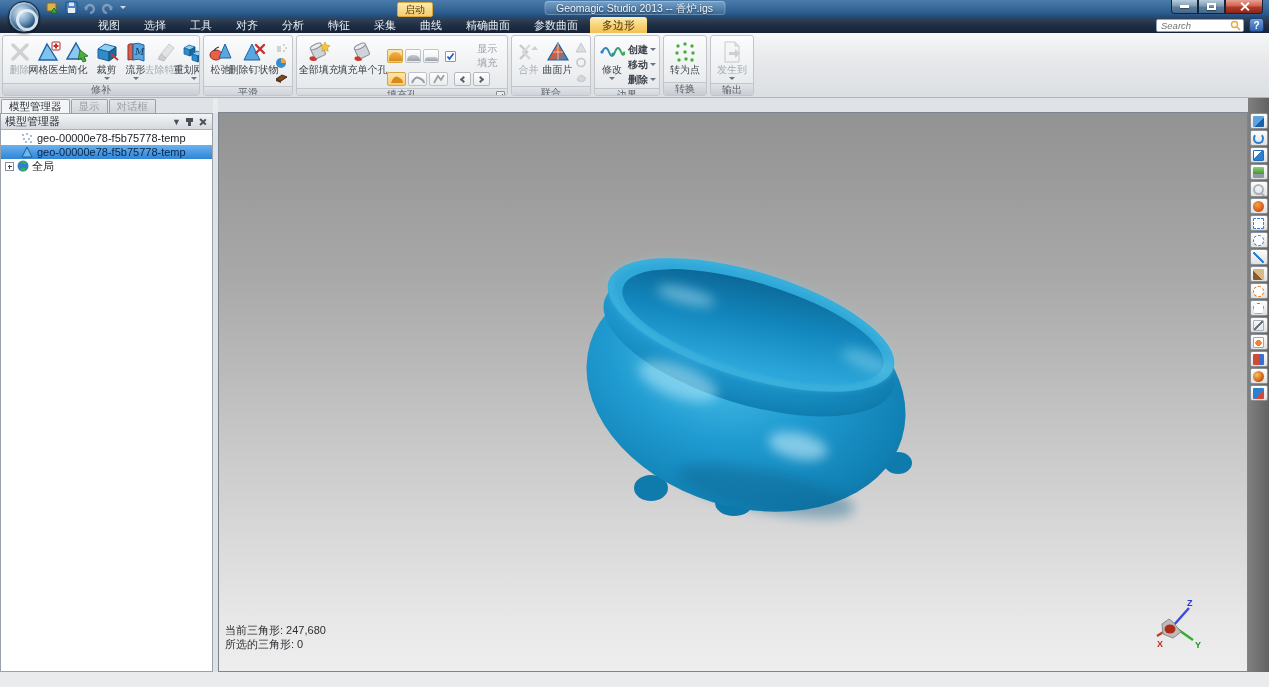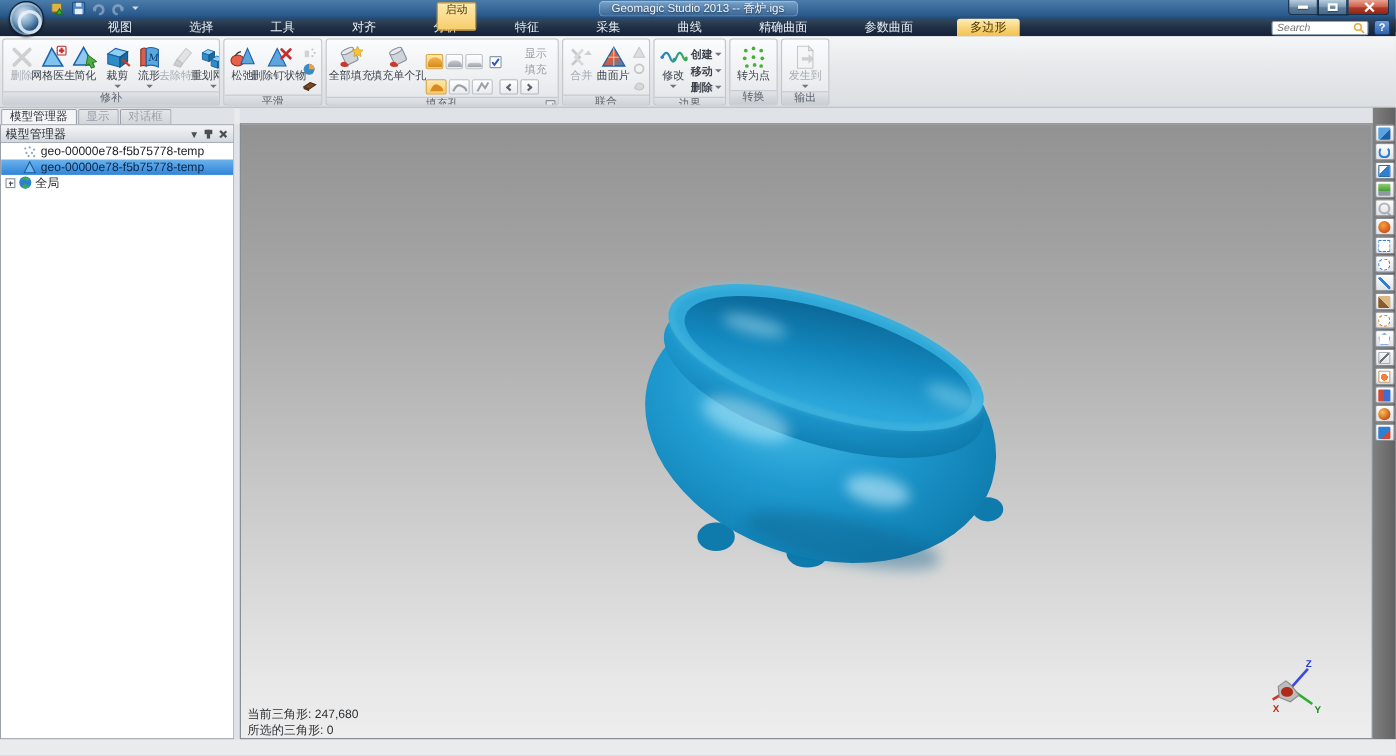--- a/index.html
+++ b/index.html
@@ -32,25 +32,25 @@
     background:linear-gradient(#e8a294,#cf6450 45%,#b03a28 55%,#8f2515); }
   .glyph-min { width:9px; height:3px; background:#fff; box-shadow:0 1px 1px rgba(0,0,0,.4); }
   .glyph-restore { width:9px; height:7px; border:2px solid #fff; box-shadow:0 1px 1px rgba(0,0,0,.4); }
   .glyph-close { position:relative; width:11px; height:11px; }
   .glyph-close::before,.glyph-close::after { content:""; position:absolute; left:5px; top:0; width:2px; height:11px; background:#fff; }
   .glyph-close::before { transform:rotate(45deg);} .glyph-close::after { transform:rotate(-45deg);}
 
   
   .menubar { position:absolute; top:17px; left:0; right:0; height:16px;
     background:linear-gradient(#33475f,#1e2e42 55%,#15223a); display:flex; align-items:stretch; }
-  .menu-tabs { display:flex; margin-left:86px;gap:28px; }
+  .menu-tabs { display:flex; margin-left:86px; }
   .menu-tab { padding:0 12px; font-size:11px; line-height:16px; color:#e9eff6; cursor:default; white-space:nowrap; }
   .menu-tab.active { background:linear-gradient(#fdeeb7,#f7d276 55%,#f2c250); color:#4a3408;
     border-radius:3px 3px 0 0; font-weight:normal;text-align:right; }
-  .launch-badge { position:absolute; left:397px; top:2px; height:26px; line-height:13px; padding:0 7px;
+  .launch-badge { position:absolute; left:397px; top:2px; height:15px; line-height:13px; padding:0 7px;
     background:linear-gradient(#fdeab0,#f6cd6a); border:1px solid #d9a73e; border-radius:2px;
     font-size:10px; color:#4a3408; z-index:80; }
   .search-wrap { position:absolute; right:25px; top:1.5px; width:88px; height:13px; background:#fff;
     border:1px solid #8ea4b8; border-radius:2px; display:flex; align-items:center; }
   .search-wrap input { flex:1; border:none; outline:none; font-size:9.5px; font-style:italic; color:#8a8f96;
     padding:0 2px 0 4px; min-width:0; background:transparent; font-family:inherit; }
   .help-btn { position:absolute; right:5px; top:1px; width:15px; height:14px; border-radius:3px;
     background:linear-gradient(#6f9fd8,#2d62b0); border:1px solid #1c3e72; color:#fff; font-size:10px;
     font-weight:bold; text-align:center; line-height:13px; }
 
@@ -125,21 +125,21 @@
   .splitter { position:absolute; left:213px; top:113px; width:5px; bottom:15px; background:#dfe2e6; }
   .vtabs { position:absolute; left:218px; top:98px; right:21px; height:14px; background:#dfe2e6;
     display:flex; gap:2px; padding:1px 0 0 3px; }
   .vtab { font-size:10.5px; line-height:12px; padding:0 9px; border:1px solid #8a9098; border-bottom:none;
     border-radius:3px 3px 0 0; background:linear-gradient(#e6e8ea,#cdd1d5); color:#2c3138;margin-top:16px; }
   .vtab.active { background:#f2f3f4; font-weight:bold; }
   .canvas { position:absolute; left:218px; top:112px; right:21px; bottom:15px;
     border:1px solid #7e848c; background:linear-gradient(180deg,#929292,#a9a9a9 30%,#c9c9c9 60%,#e7e7e7 90%,#eeeeee); }
   .model-svg { position:absolute; left:347px; top:128px; }
   .axis-svg { position:absolute; right:40px; bottom:15px; }
-  .vstats { position:absolute; left:6px; bottom:0; font-size:11px; color:#2c2f33; line-height:14px; }
+  .vstats { position:absolute; left:6px; bottom:20px; font-size:11px; color:#2c2f33; line-height:14px; }
 
   
   .rightbar { position:absolute; right:0; top:98px; width:21px; bottom:15px;
     background:linear-gradient(90deg,#808080,#626262); display:flex; flex-direction:column; align-items:center; padding-top:15px; }
   .rtb { width:18px; height:16px; border:1px solid #8b9097; border-radius:2px; margin-bottom:1px;
     background:linear-gradient(#fdfdfd,#dfe1e4); display:flex; align-items:center; justify-content:center; flex:none; }
   .g { width:11px; height:11px; border-radius:1px; }
   .g1 { background:linear-gradient(135deg,#5aa2e0 55%,#1d5fa8 55%); }
   .g2 { border:2.5px solid #2f7fd0; border-radius:50%; border-top-color:transparent; background:none; }
   .g3 { background:linear-gradient(135deg,#ffffff 40%,#2f7fd0 40%); border:1px solid #2a6cb4; }

